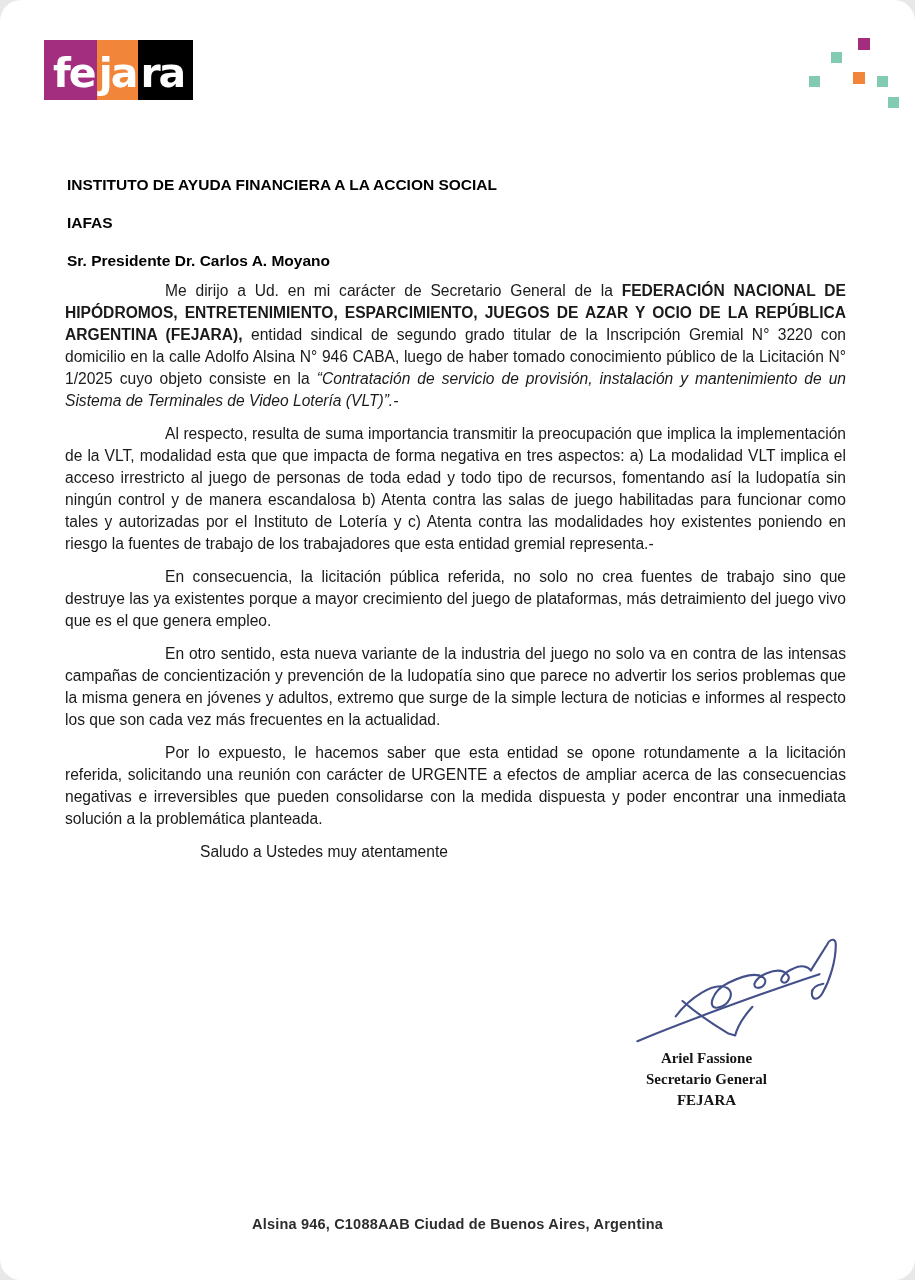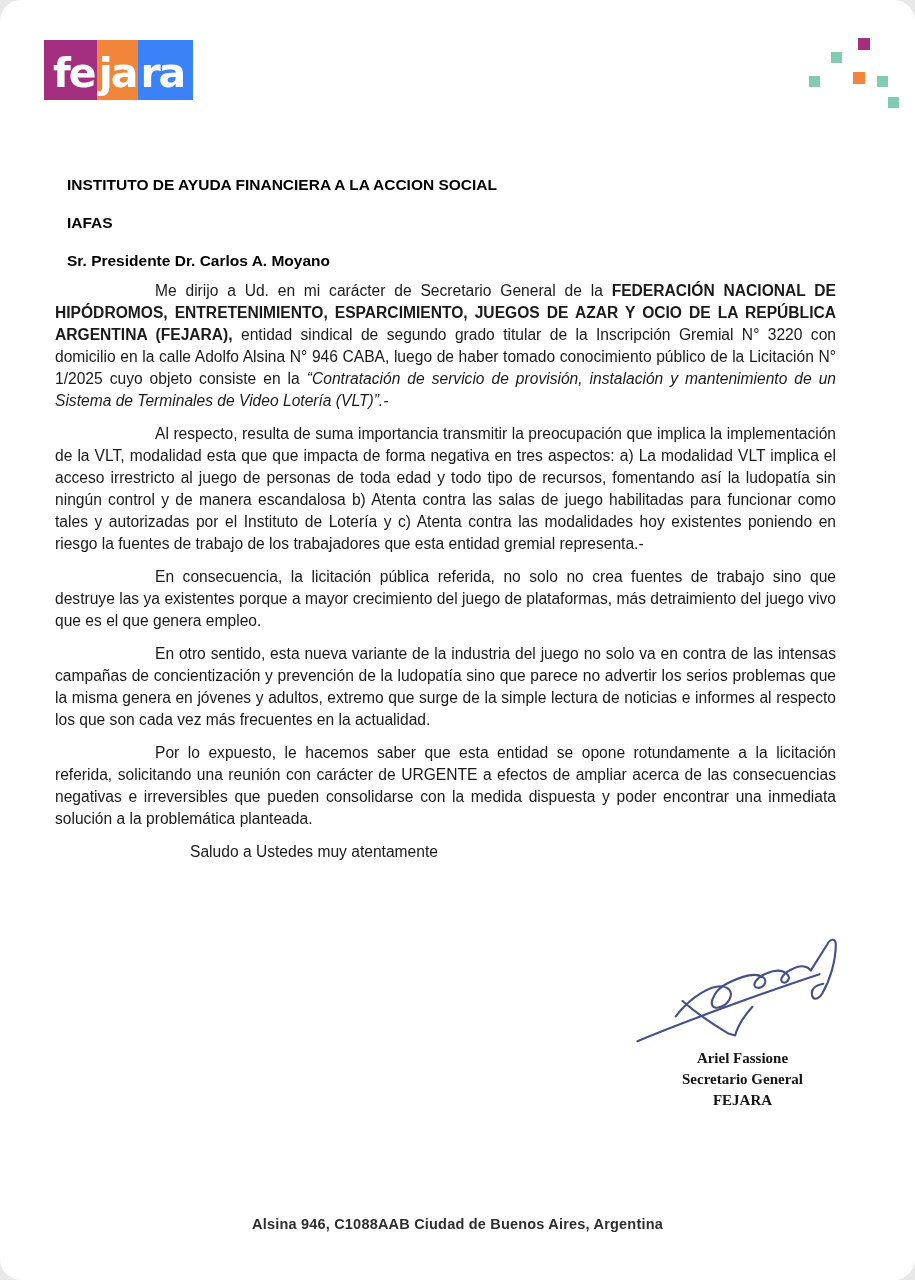--- a/index.html
+++ b/index.html
@@ -39,34 +39,34 @@
   .sq2 { left: 809px; top: 76px; width: 11px; height: 11px; }
   .sq3 { left: 853px; top: 72px; width: 12px; height: 12px; }
   .sq4 { left: 877px; top: 76px; width: 11px; height: 11px; }
   .sq5 { left: 888px; top: 97px; width: 11px; height: 11px; }
 
   
   .recipient { position: absolute; left: 67px; top: 176px; color: #000000; }
   .rcpt-line { font-weight: bold; font-size: 15.5px; line-height: 18px; margin: 0 0 20px 0; }
 
   
-  .body-text { position: absolute; left: 55px; top: 280px; width: 781px; color: #1a1a1a; }
+  .body-text { position: absolute; left: 65px; top: 280px; width: 781px; color: #1a1a1a; }
   .body-text p {
     margin: 0 0 11px 0;
     font-size: 15.6px; line-height: 22px;
     text-align: justify; text-indent: 100px;
   }
   .body-text p b { font-weight: bold; }
   .body-text p i { font-style: italic; }
   .body-text p.closing { text-align: left; text-indent: 135px; margin-top: 11px; }
 
   
   .signature-svg { position: absolute; left: 618px; top: 932px; width: 288px; height: 115px; }
   .sig-block {
-    position: absolute; left: 640px; top: 1048px; width: 205px;
+    position: absolute; left: 604px; top: 1048px; width: 205px;
     text-align: center;
     font-family: "Liberation Serif", serif;
     font-weight: bold; font-size: 15px; line-height: 21px;
     color: #141414;
   }
 
   
   .footer {
     position: absolute; left: 0; top: 1216px; width: 100%;
     text-align: center; font-size: 14.5px; color: #2d2d2d;
@@ -76,21 +76,21 @@
 </style>
 </head>
 <body>
 
 <div class="page">
 
   <div class="logo-block">
     <div class="logo-badge">
       <span class="logo-seg first" style="background: rgb(163, 46, 128);">fe</span>
       <span class="logo-seg" style="background: rgb(241, 134, 58);">ja</span>
-      <span class="logo-seg last" style="background: #3b82f6;">ra</span>
+      <span class="logo-seg last" style="background: #000000;">ra</span>
     </div>
   </div>
 
   <div>
     <div class="sq sq0" style="background: rgb(163, 46, 128);"></div>
     <div class="sq sq1" style="background: rgb(130, 203, 178);"></div>
     <div class="sq sq2" style="background: rgb(130, 203, 178);"></div>
     <div class="sq sq3" style="background: rgb(241, 134, 58);"></div>
     <div class="sq sq4" style="background: rgb(130, 203, 178);"></div>
     <div class="sq sq5" style="background: rgb(130, 203, 178);"></div>

